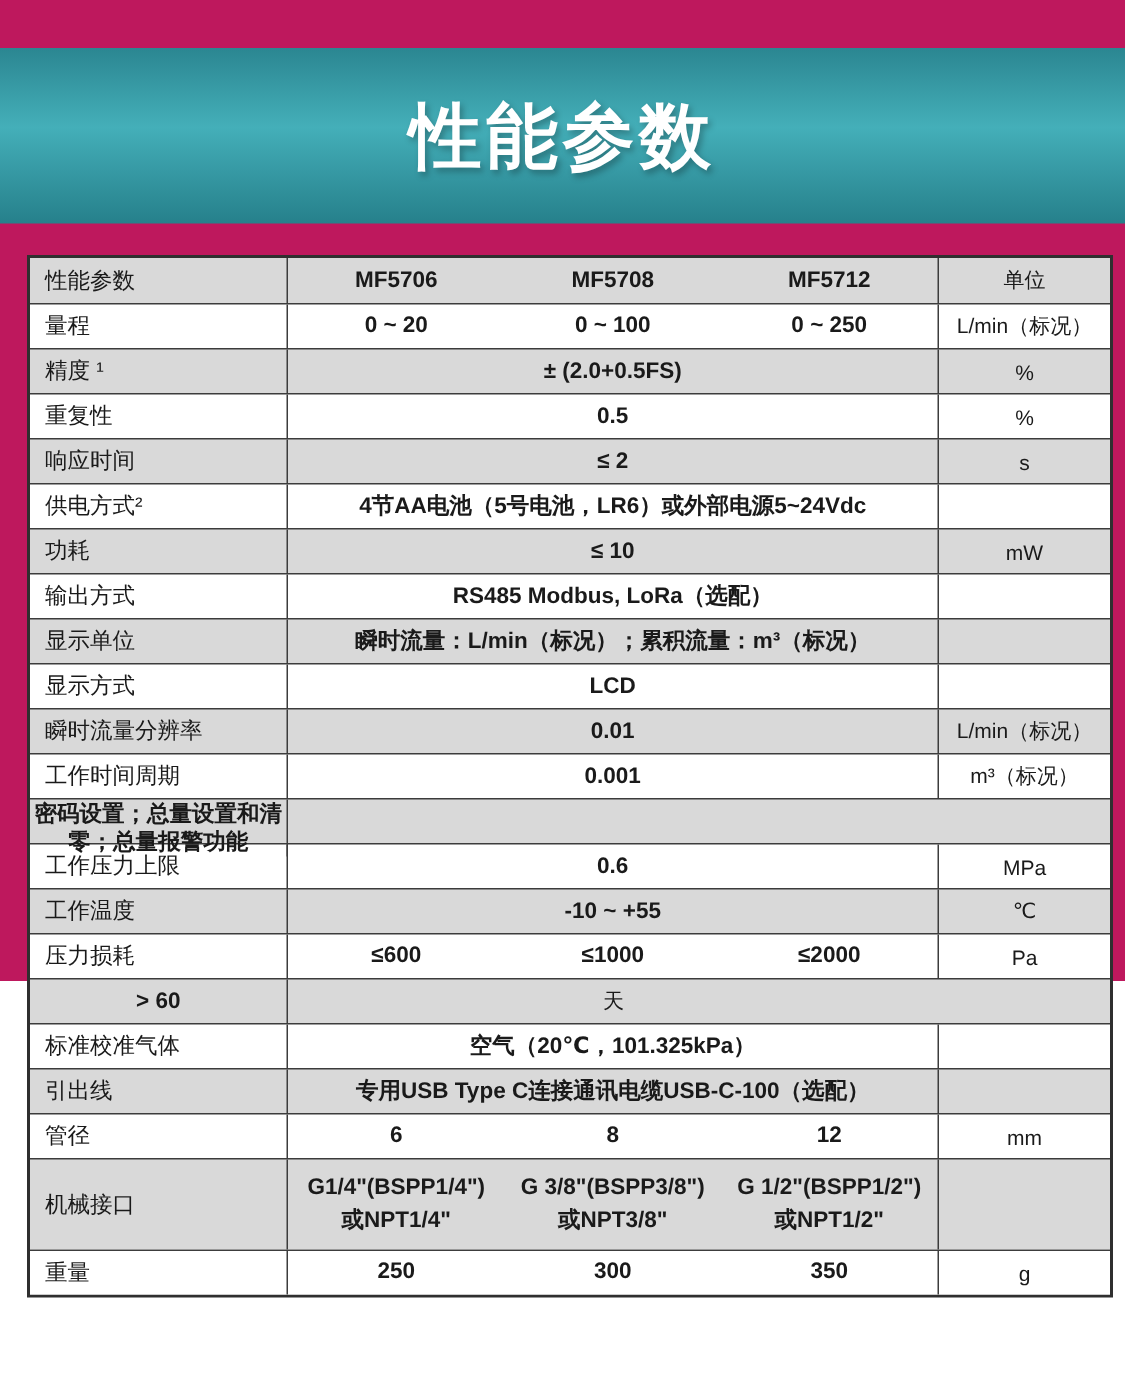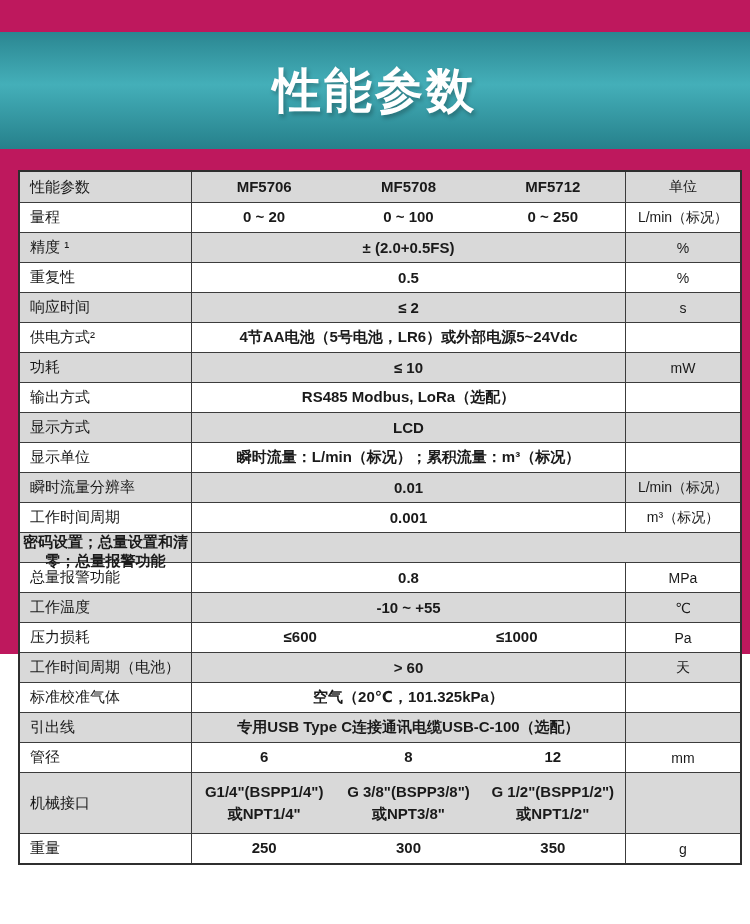--- a/index.html
+++ b/index.html
@@ -112,63 +112,63 @@
     <div class="c-label">功耗</div>
     <div class="c-mid">≤ 10</div>
     <div class="c-unit">mW</div>
   </div>
       <div class="t-row">
     <div class="c-label">输出方式</div>
     <div class="c-mid">RS485 Modbus, LoRa（选配）</div>
     <div class="c-unit"></div>
   </div>
       <div class="t-row">
+    <div class="c-label">显示单位</div>
+    <div class="c-mid">瞬时流量：L/min（标况）；累积流量：m³（标况）</div>
+    <div class="c-unit"></div>
+  </div>
+      <div class="t-row">
     <div class="c-label">显示方式</div>
     <div class="c-mid">LCD</div>
-    <div class="c-unit"></div>
-  </div>
-      <div class="t-row">
-    <div class="c-label">显示单位</div>
-    <div class="c-mid">瞬时流量：L/min（标况）；累积流量：m³（标况）</div>
     <div class="c-unit"></div>
   </div>
       <div class="t-row">
     <div class="c-label">瞬时流量分辨率</div>
     <div class="c-mid">0.01</div>
     <div class="c-unit">L/min（标况）</div>
   </div>
       <div class="t-row">
     <div class="c-label">工作时间周期</div>
     <div class="c-mid">0.001</div>
     <div class="c-unit">m³（标况）</div>
   </div>
       <div class="t-row">
     <div class="c-mid">密码设置；总量设置和清零；总量报警功能</div>
     <div class="c-unit"></div>
   </div>
       <div class="t-row">
-    <div class="c-label">总量报警功能</div>
-    <div class="c-mid">0.8</div>
+    <div class="c-label">工作压力上限</div>
+    <div class="c-mid">0.6</div>
     <div class="c-unit">MPa</div>
   </div>
       <div class="t-row">
     <div class="c-label">工作温度</div>
     <div class="c-mid">-10 ~ +55</div>
     <div class="c-unit">℃</div>
   </div>
       <div class="t-row">
     <div class="c-label">压力损耗</div>
     <div class="c-mid multi">
       <div class="c-sub">≤600</div>
       <div class="c-sub">≤1000</div>
+      <div class="c-sub">≤2000</div>
     </div>
     <div class="c-unit">Pa</div>
   </div>
       <div class="t-row">
-    <div class="c-label">工作时间周期（电池）</div>
     <div class="c-mid">&gt; 60</div>
     <div class="c-unit">天</div>
   </div>
       <div class="t-row">
     <div class="c-label">标准校准气体</div>
     <div class="c-mid">空气（20℃，101.325kPa）</div>
     <div class="c-unit"></div>
   </div>
       <div class="t-row">
     <div class="c-label">引出线</div>

